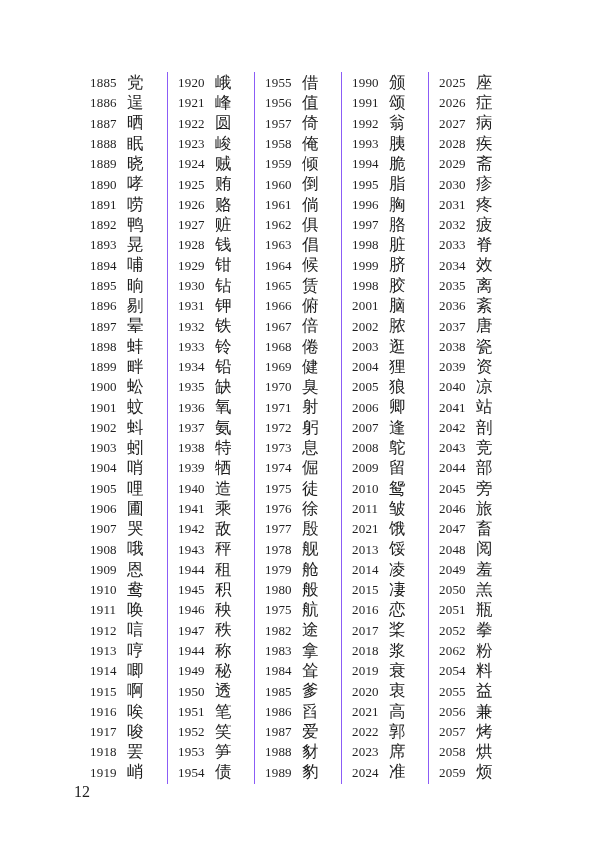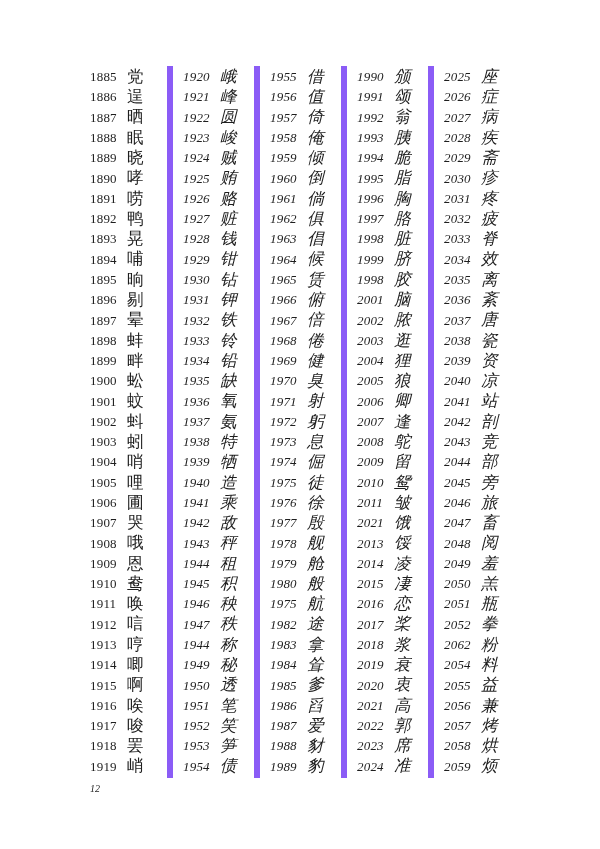--- a/index.html
+++ b/index.html
@@ -5,36 +5,35 @@
   html,body{margin:0;padding:0;}
   body{
     width:600px;height:849px;
     background:#ffffff;
     position:relative;
     font-family:"Liberation Serif","DejaVu Serif",serif;
     overflow:hidden;
   }
   .char-table{
     position:absolute;
-    left:80px; top:66px;
+    left:80px; top:72px;
     display:flex;
     height:712px;
   }
   .col{
     width:87px;
     height:712px;
     box-sizing:border-box;
     display:flex;
     flex-direction:column;
     justify-content:space-between;
     padding:1px 0;
   }
   .col + .col{
-    border-left:6px solid #8b5cf6;
-    font-style:italic;
+    border-left:1px solid #8b5cf6;
   }
   .row{
     display:flex;
     align-items:center;
     height:20.34px;
   }
   .num{
     display:inline-block;
     width:30px;
     margin-left:10px;
@@ -47,24 +46,23 @@
   .chr{
     display:inline-block;
     margin-left:7px;
     font-size:16.5px;
     color:#1e1e1e;
     line-height:1;
     white-space:nowrap;
   }
   .page-number{
     position:absolute;
-    left:90px; top:783px;
-    font-size:10px;
+    left:74px; top:783px;
+    font-size:16px;
     color:#1e1e1e;
-    font-style:italic;
   }
 </style>
 </head>
 <body>
 
 <div class="char-table">
     <div class="col">
       <div class="row">
         <span class="num">1885</span>
         <span class="chr">党</span>

